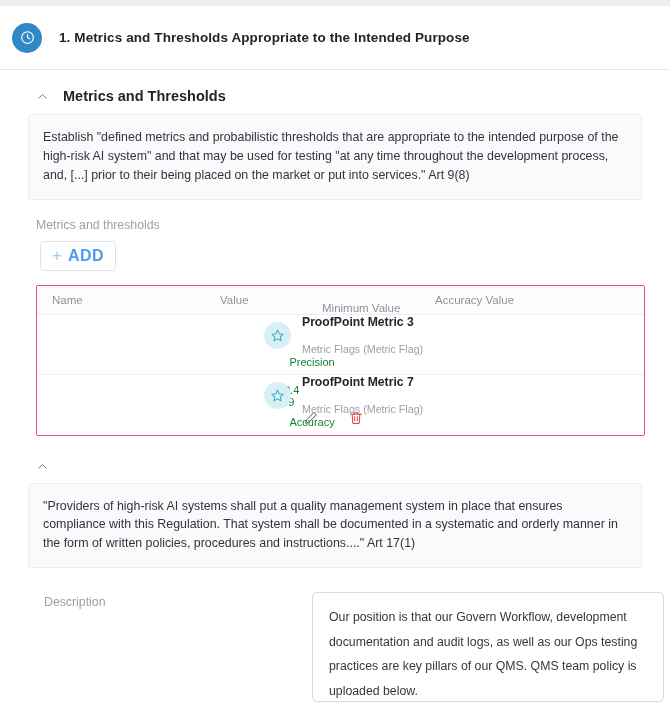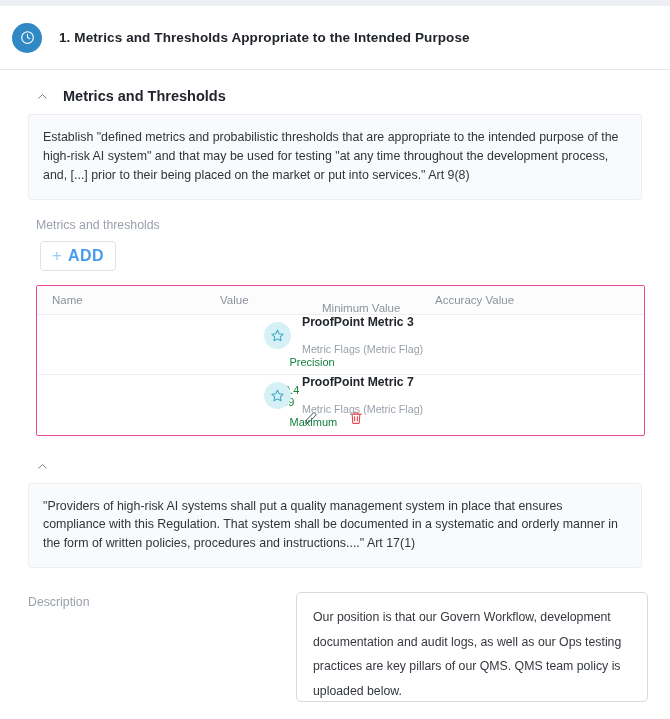--- a/index.html
+++ b/index.html
@@ -185,21 +185,21 @@
     justify-content: center;
     width: 20px; height: 20px;
   }
   .icon-btn.edit { color: #4c5158; margin-right: 26px; }
   .icon-btn.del  { color: #e8353a; }
   .icon-btn svg { display: block; }
 
   
   .desc-row {
     display: flex;
-    padding: 24px 0 0 28px;
+    padding: 24px 0 0 44px;
     gap: 31px;
   }
   .desc-label { width: 237px; padding-top: 3px; }
   .desc-box {
     width: 352px;
     height: 110px;
     border: 1px solid #d8dadd;
     border-radius: 5px;
     padding: 12px 16px;
     font-size: 12.3px;
@@ -305,21 +305,21 @@
           <span class="star-wrap">
             <svg width="15" height="15" viewBox="0 0 24 24" fill="none" stroke="#3fa9c4" stroke-width="1.7" stroke-linejoin="round">
               <polygon points="12,3.4 14.7,9.1 21,9.9 16.5,14.2 17.7,20.4 12,17.4 6.3,20.4 7.5,14.2 3,9.9 9.3,9.1"></polygon>
             </svg>
           </span>
           <span class="name-block">
             <span class="name-main">ProofPoint Metric 7</span>
             <span class="name-sub">Metric Flags (Metric Flag)</span>
           </span>
         </div>
-        <div class="cell c-metric cell-val">Maximum</div>
+        <div class="cell c-metric cell-val">Accuracy</div>
         <div class="cell c-min cell-val">1.67</div>
         <div class="cell c-max cell-val">0.99</div>
         <div class="cell c-act">
           <button class="icon-btn edit">
             <svg width="16" height="16" viewBox="0 0 24 24" fill="none" stroke="currentColor" stroke-width="1.5" stroke-linecap="round" stroke-linejoin="round">
               <path d="M16.8 3.9 20.1 7.2 8.3 19 4 20 5 15.7z"></path>
             </svg>
           </button>
           <button class="icon-btn del">
             <svg width="16" height="16" viewBox="0 0 24 24" fill="none" stroke="currentColor" stroke-width="1.5" stroke-linecap="round" stroke-linejoin="round">

